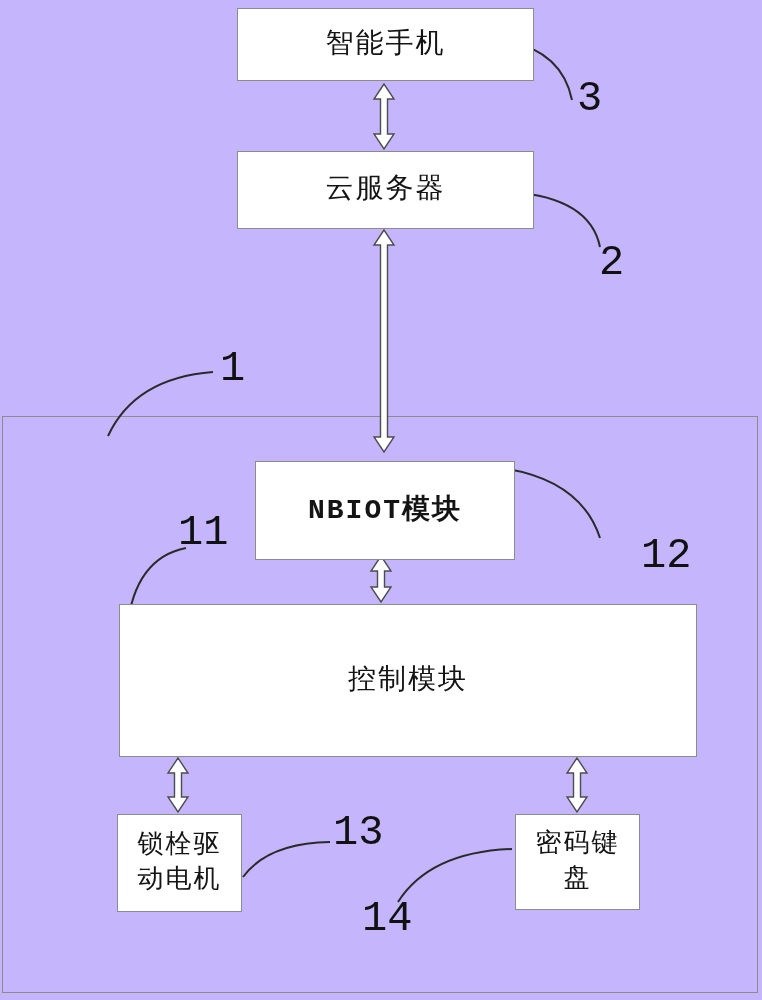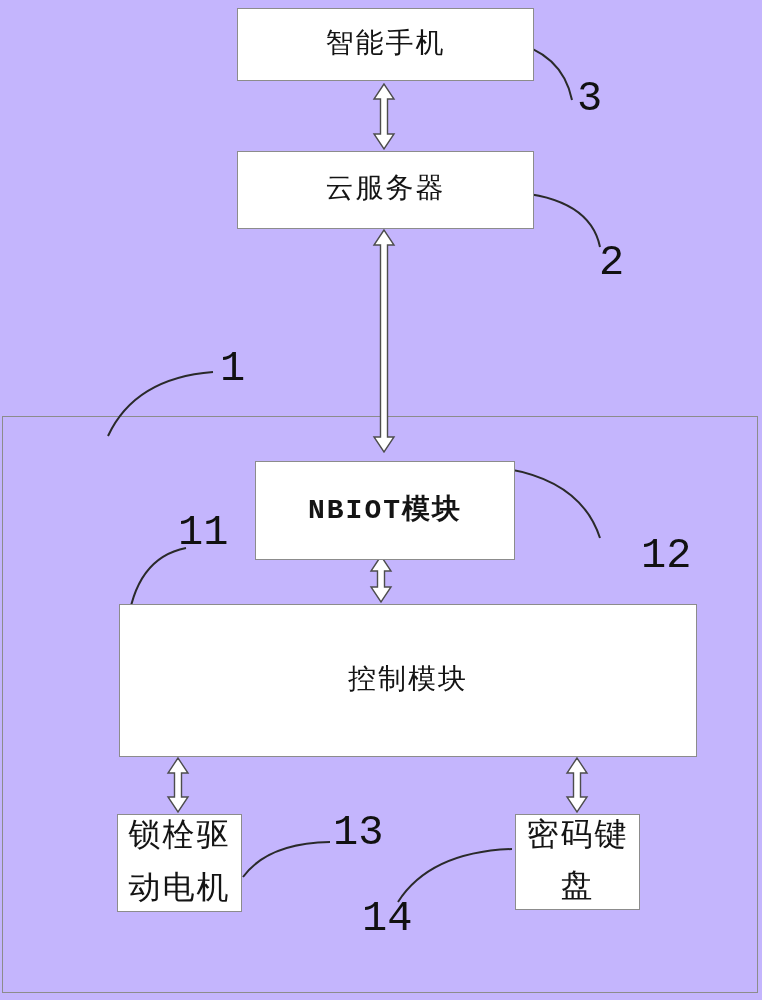--- a/index.html
+++ b/index.html
@@ -28,21 +28,21 @@
     font-size: 28px;
     letter-spacing: 2px;
     z-index: 3;
   }
   .box span {
     display: block;
     line-height: 1.35;
     white-space: nowrap;
   }
   .box.bold { font-weight: bold; }
-  .box.small { font-size: 32px; justify-content: space-between; }
+  .box.small { font-size: 26px; }
   .outer-box {
     position: absolute;
     border: 1px solid #8c8c8c;
     background: transparent;
     z-index: 1;
   }
   .ref {
     position: absolute;
     font-size: 42px;
     color: #111111;

